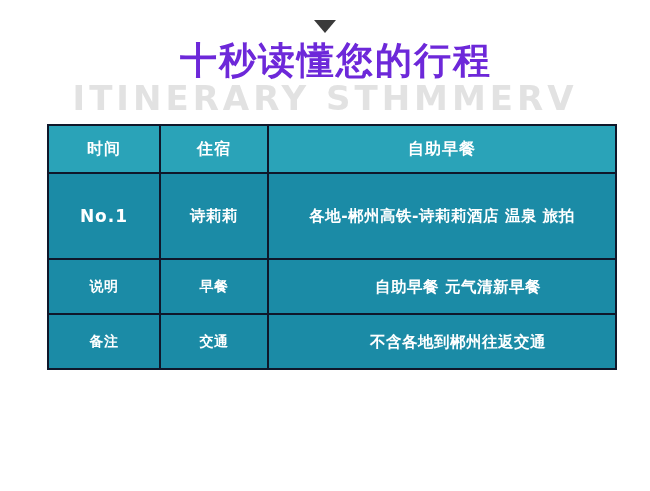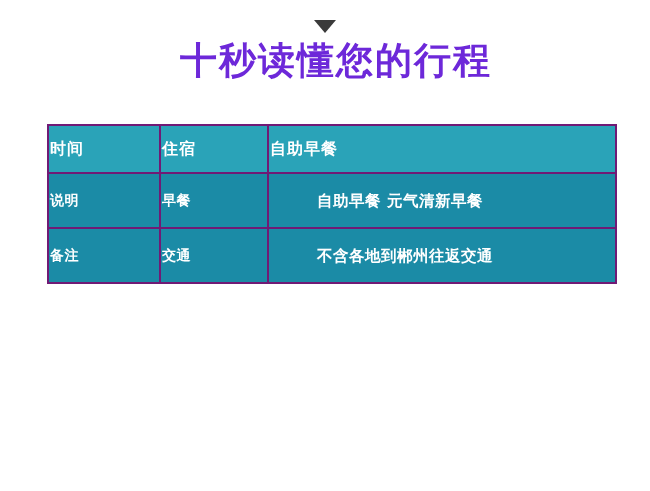--- a/index.html
+++ b/index.html
@@ -73,22 +73,22 @@
     top: 124px;
     left: 47px;
     width: 556px;
   }
   table.itinerary {
     border-collapse: collapse;
     width: 556px;
     table-layout: fixed;
   }
   table.itinerary td, table.itinerary th {
-    border: 2px solid #701a75;
-    text-align: left;
+    border: 2px solid #0f172a;
+    text-align: center;
     vertical-align: middle;
     color: #ffffff;
     font-weight: bold;
   }
   .col-time { width: 108px; }
   .col-stay { width: 104px; }
   .col-plan { width: 344px; }
 
   thead th {
     background: #2aa3b8;
@@ -130,35 +130,41 @@
 </style>
 </head>
 <body>
 
 <div class="page">
 
   <div class="arrow-wrap">
     <span class="arrow-down"></span>
   </div>
 
+  <div class="ghost-text">ITINERARY STHMMERV</div>
 
   <div class="title-block">
     <div class="main-title">十秒读懂您的行程</div>
   </div>
 
   <div class="table-wrap">
     <table class="itinerary">
       <thead>
         <tr>
           <th class="col-time">时间</th>
           <th class="col-stay">住宿</th>
           <th class="col-plan">自助早餐</th>
         </tr>
       </thead>
       <tbody>
+        <tr class="r-main">
+          <td class="col-time cell-no">No.1</td>
+          <td class="col-stay cell-stay">诗莉莉</td>
+          <td class="col-plan cell-plan">各地-郴州高铁-诗莉莉酒店 温泉 旅拍</td>
+        </tr>
         <tr class="r-note">
           <td class="col-time cell-label">说明</td>
           <td class="col-stay cell-label">早餐</td>
           <td class="col-plan cell-plan">自助早餐 元气清新早餐</td>
         </tr>
         <tr class="r-note">
           <td class="col-time cell-label">备注</td>
           <td class="col-stay cell-label">交通</td>
           <td class="col-plan cell-plan">不含各地到郴州往返交通</td>
         </tr>

